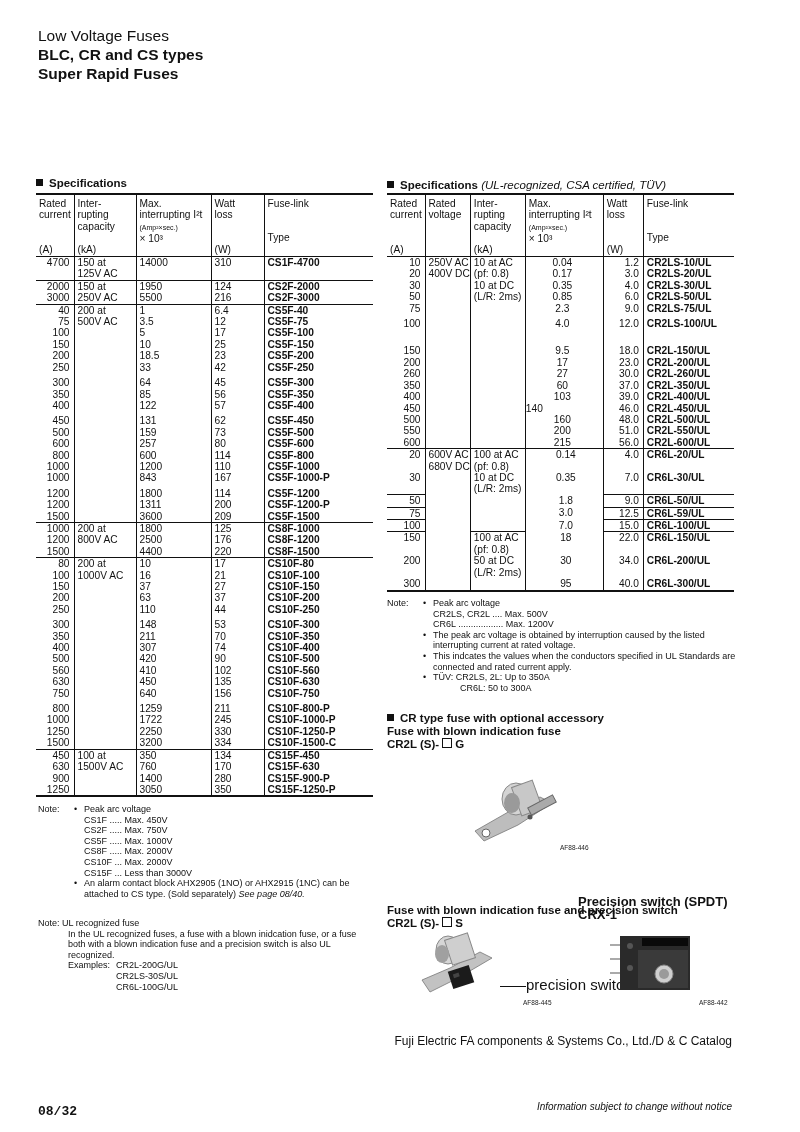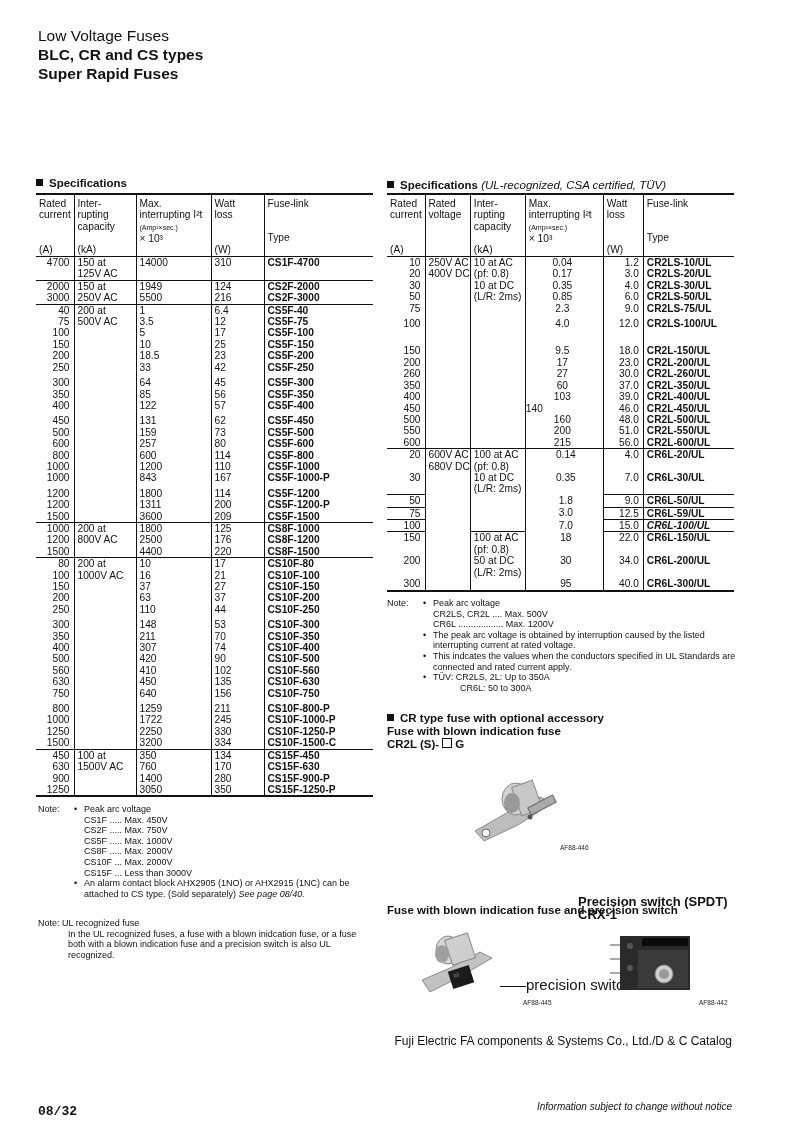--- a/index.html
+++ b/index.html
@@ -105,21 +105,21 @@
         <tr>
           <td></td>
           <td class="vl">125V AC</td>
           <td class="vl"></td>
           <td class="vl"></td>
           <td class="vl"></td>
         </tr>
         <tr class="grp-top">
           <td class="num-r">2000</td>
           <td class="vl">150 at</td>
-          <td class="vl">1949</td>
+          <td class="vl">1950</td>
           <td class="vl">124</td>
           <td class="vl type">CS2F-2000</td>
         </tr>
         <tr class="">
           <td class="num-r">3000</td>
           <td class="vl">250V AC</td>
           <td class="vl">5500</td>
           <td class="vl">216</td>
           <td class="vl type">CS2F-3000</td>
         </tr>
@@ -431,20 +431,28 @@
   <div class="row">
       <span class="lab"></span>
       <span class="bul">•</span>
       <span><span>An alarm contact block AHX2905 (1NO) or AHX2915 (1NC) can be attached to CS type. (Sold separately)</span> <i>See page 08/40.</i></span>
     </div>
 </div>
 
 <div id="ul-note" class="abs notes">
   <div>Note: UL recognized fuse</div>
   <div style="padding-left:30px;">In the UL recognized fuses, a fuse with a blown inidcation fuse, or a fuse both with a blown indication fuse and a precision switch is also UL recognized.</div>
+  <div style="padding-left:30px; display:flex;">
+    <span style="width:48px;">Examples:</span>
+    <span>
+      <div>CR2L-200G/UL</div>
+      <div>CR2LS-30S/UL</div>
+      <div>CR6L-100G/UL</div>
+    </span>
+  </div>
 </div>
 
 <div id="right-section" class="abs">
   <div class="sec-head">
     <span class="sq"></span><span>Specifications</span> <span class="extra">(UL-recognized, CSA certified, TÜV)</span>
   </div>
   <table id="right-table" class="spec topline botline" style="margin-top:2px;">
     <colgroup>
         <col style="width:38px">
         <col style="width:45px">
@@ -624,21 +632,21 @@
           <td class="vl" style="text-align: center;">3.0</td>
           <td class="vl num-r" style="border-top: 1.5px solid rgb(17, 17, 17);">12.5</td>
           <td class="vl type" style="border-top: 1.5px solid rgb(17, 17, 17);">CR6L-59/UL</td>
         </tr>
         <tr>
           <td class="num-r" style="border-top: 1.5px solid rgb(17, 17, 17);">100</td>
           <td class="vl"></td>
           <td class="vl"></td>
           <td class="vl" style="text-align: center;">7.0</td>
           <td class="vl num-r" style="border-top: 1.5px solid rgb(17, 17, 17);">15.0</td>
-          <td class="vl type" style="border-top: 1.5px solid rgb(17, 17, 17); font-style: italic;">CR6L-100/UL</td>
+          <td class="vl type" style="border-top: 1.5px solid rgb(17, 17, 17);">CR6L-100/UL</td>
         </tr>
         <tr>
           <td class="num-r" style="border-top: 1.5px solid rgb(17, 17, 17);">150</td>
           <td class="vl"></td>
           <td class="vl" style="border-top: 1.5px solid rgb(17, 17, 17);">
             <div>100 at AC</div>
             <div>(pf: 0.8)</div>
           </td>
           <td class="vl" style="text-align: center;">18</td>
           <td class="vl num-r" style="border-top: 1.5px solid rgb(17, 17, 17);">22.0</td>
@@ -707,20 +715,21 @@
   <ellipse cx="46" cy="26" rx="14" ry="16" fill="#d4d4d4" stroke="#888"></ellipse>
   <rect x="46" y="10" width="22" height="30" fill="#c8c8c8" stroke="#888" transform="rotate(-20 57 25)"></rect>
   <ellipse cx="42" cy="30" rx="8" ry="10" fill="#9a9a9a"></ellipse>
   <rect x="58" y="28" width="28" height="8" fill="#aaa" stroke="#666" transform="rotate(-28 72 32)"></rect>
   <circle cx="60" cy="44" r="2.5" fill="#555"></circle>
 </svg>
 <div id="fuse1-cap" class="abs caption">AF88-446</div>
 
 <div id="sw-block-head" class="abs">
   <div>Fuse with blown indication fuse and precision switch</div>
+  <div><span>CR2L (S)-</span><span class="box-glyph"></span><span>S</span></div>
 </div>
 <div id="sw-block-right" class="abs">
   <div>Precision switch (SPDT)</div>
   <div>CRX-1</div>
 </div>
 
 <svg id="fuse2-photo" class="abs" viewBox="0 0 80 64">
   <path d="M2,48 L30,36 L60,20 L72,26 L38,46 L10,60 Z" fill="#c2c2c2" stroke="#777" stroke-width="0.8"></path>
   <ellipse cx="28" cy="18" rx="12" ry="14" fill="#d6d6d6" stroke="#888"></ellipse>
   <rect x="28" y="4" width="24" height="26" fill="#cfcfcf" stroke="#888" transform="rotate(-18 40 17)"></rect>

